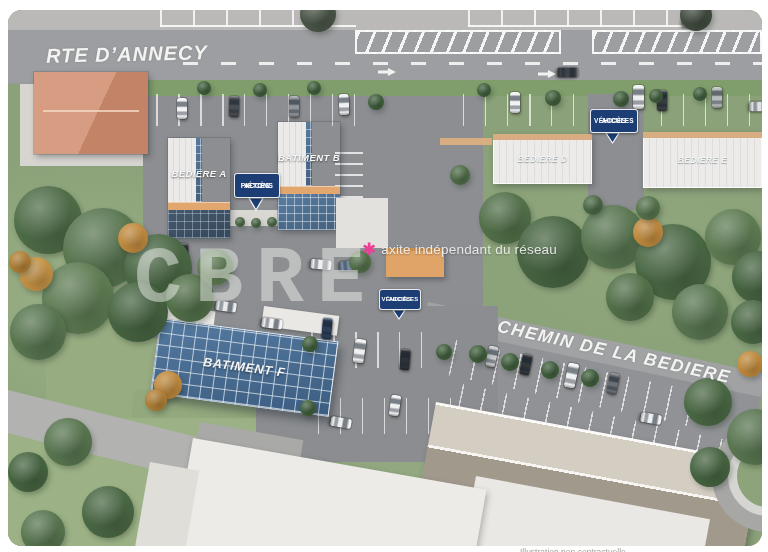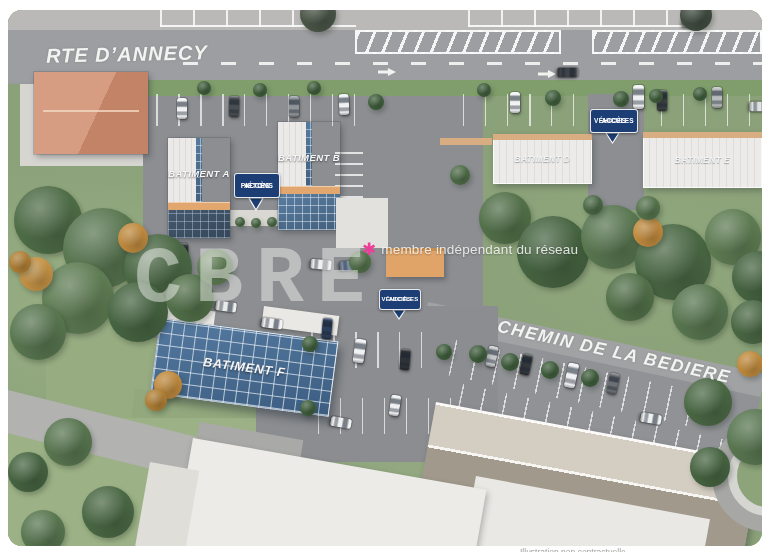--- a/index.html
+++ b/index.html
@@ -215,45 +215,45 @@
       <div class="ridge"></div>
     </div>
 
     <div id="bldg-a" class="bldg">
       <div class="north">
         <div class="half-solar solar-p"></div>
         <div class="half-white whiterib"></div>
       </div>
       <div class="canopy"></div>
       <div class="south solar-dark"></div>
-      <div class="blabel">BATIMENT A</div>
+      <div class="blabel">BEDIERE A</div>
     </div>
 
     <div id="bldg-b" class="bldg">
       <div class="north">
         <div class="half-solar solar-p"></div>
         <div class="half-white whiterib"></div>
       </div>
       <div class="canopy"></div>
       <div class="south solar-p"></div>
       <div class="blabel">BATIMENT B</div>
     </div>
 
 
     <div id="link-bc"></div>
     <div id="c-canopy"></div>
 
     <div id="bldg-d" class="de-roof">
       <div class="tan-edge"></div>
-      <div class="blabel-light">BATIMENT D</div>
+      <div class="blabel-light">BEDIERE D</div>
     </div>
     <div id="tan-wd"></div>
     <div id="bldg-e" class="de-roof">
       <div class="tan-edge"></div>
-      <div class="blabel-light">BATIMENT E</div>
+      <div class="blabel-light">BEDIERE E</div>
     </div>
 
     <div id="f-annex-ne"></div>
     <div id="f-annex-nw"></div>
     <div id="bldg-f">
       <div class="blabel">BATIMENT F</div>
     </div>
 
     <div id="warehouse"></div>
     <div id="slab-bc"></div>
@@ -372,21 +372,21 @@
     <div id="badge-veh-c" class="badge">
       <span>ACCÈS</span>
       <span>VÉHICULES</span>
     </div>
     <svg id="ptr-veh-c" width="14" height="11" viewBox="0 0 14 11">
       <path d="M1 1 H13 L7 10 Z" fill="#1c3e74" stroke="#f5f7fa" stroke-width="1.1"></path>
     </svg>
 
     <div id="wm-tagline">
       <span id="wm-logo" style="color: rgb(238, 61, 150);">✱</span>
-      <span id="wm-tagtext">membre indépendant du réseau</span>
+      <span id="wm-tagtext">axite indépendant du réseau</span>
     </div>
     <div id="wm-brands">
       <span id="wm-cbre">CBRE</span>
     </div>
   </div>
 
   <div id="caption">Illustration non contractuelle</div>
 </div>
 
 </body></html>

